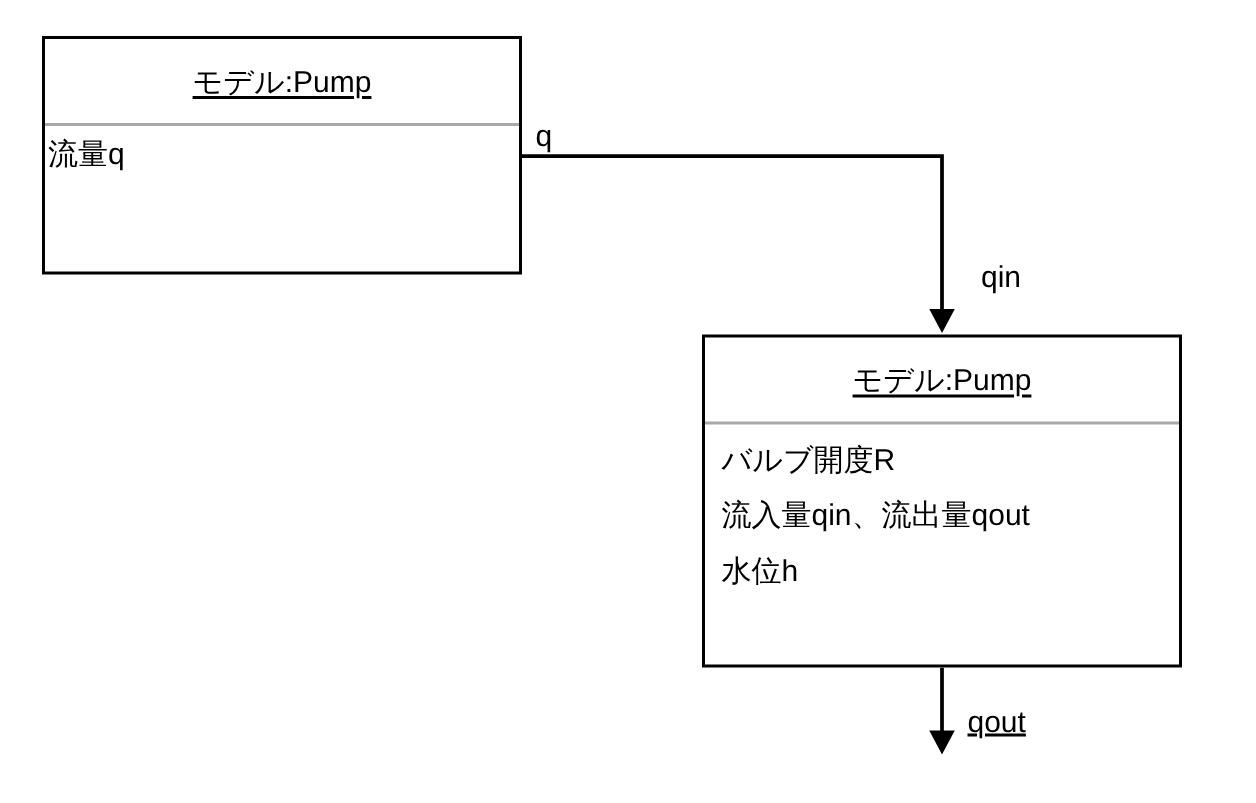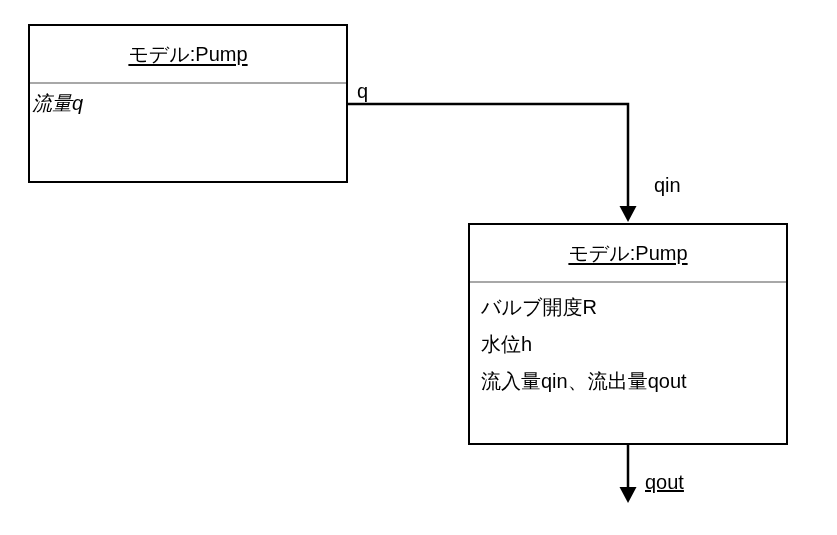--- a/index.html
+++ b/index.html
@@ -57,21 +57,20 @@
     text-underline-offset: 3px;
     white-space: nowrap;
   }
   .class-body {
     box-sizing: border-box;
     font-size: 20px;
   }
   .pump .class-body {
     padding: 5px 2px 0 2px;
     line-height: 28px;
-    font-style: italic;
   }
   .tank .class-body {
     padding: 6px 2px 0 11px;
     line-height: 37px;
   }
   .attr-line {
     white-space: nowrap;
   }
   .flow-label {
     position: absolute;
@@ -103,22 +102,22 @@
       <div class="attr-line">流量q</div>
     </div>
   </div>
 
   <div class="class-box tank">
     <div class="class-header">
       <span class="class-title">モデル:Pump</span>
     </div>
     <div class="class-body">
       <div class="attr-line">バルブ開度R</div>
+      <div class="attr-line">流入量qin、流出量qout</div>
       <div class="attr-line">水位h</div>
-      <div class="attr-line">流入量qin、流出量qout</div>
     </div>
   </div>
 
   <div class="flow-label q">q</div>
   <div class="flow-label qin">qin</div>
   <div class="flow-label qout">qout</div>
 
 </div>
 
 </body></html>

